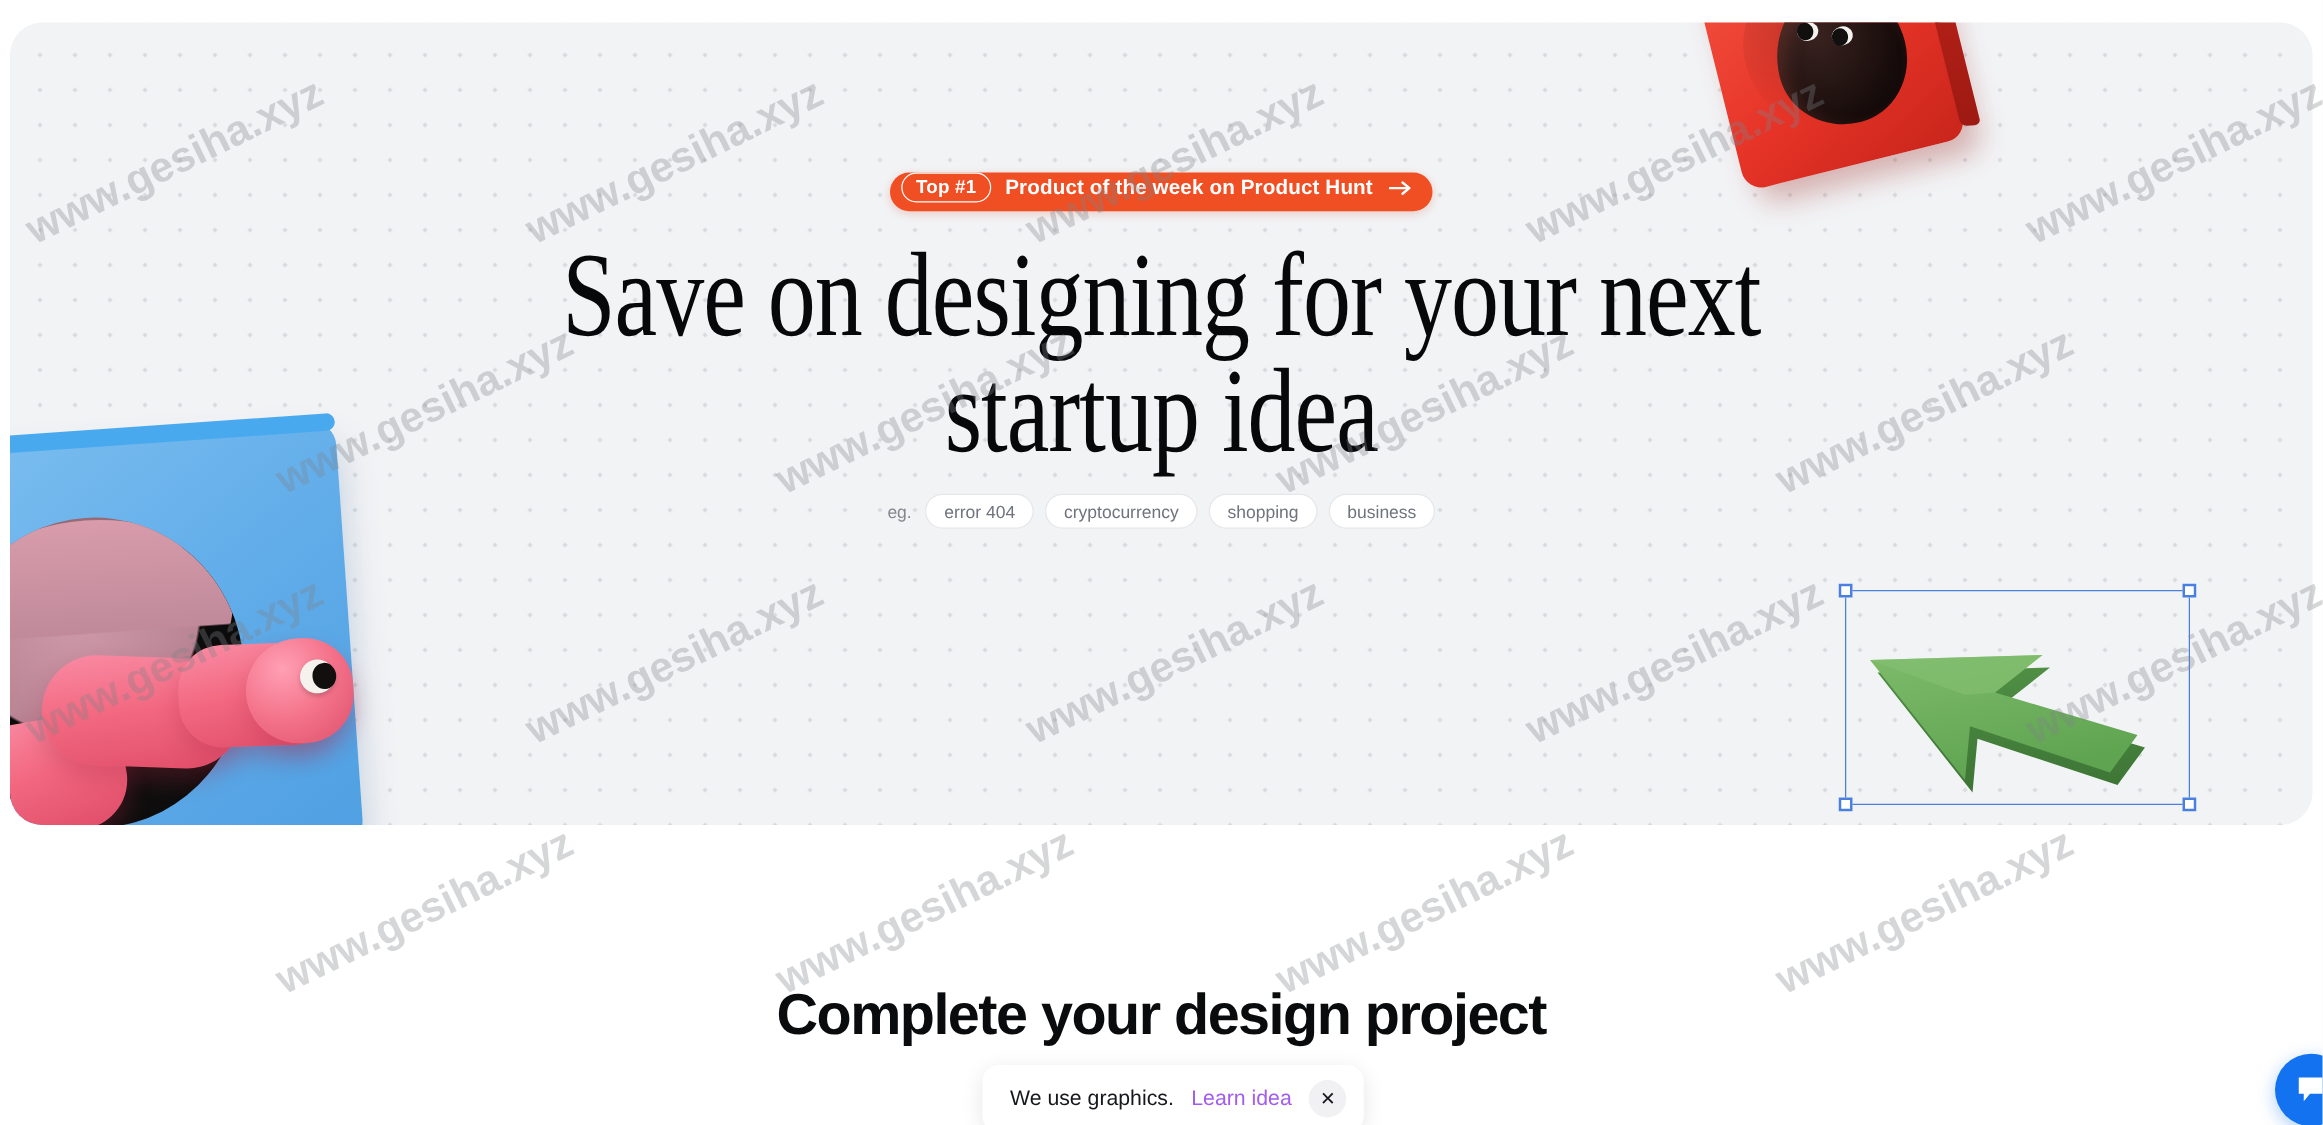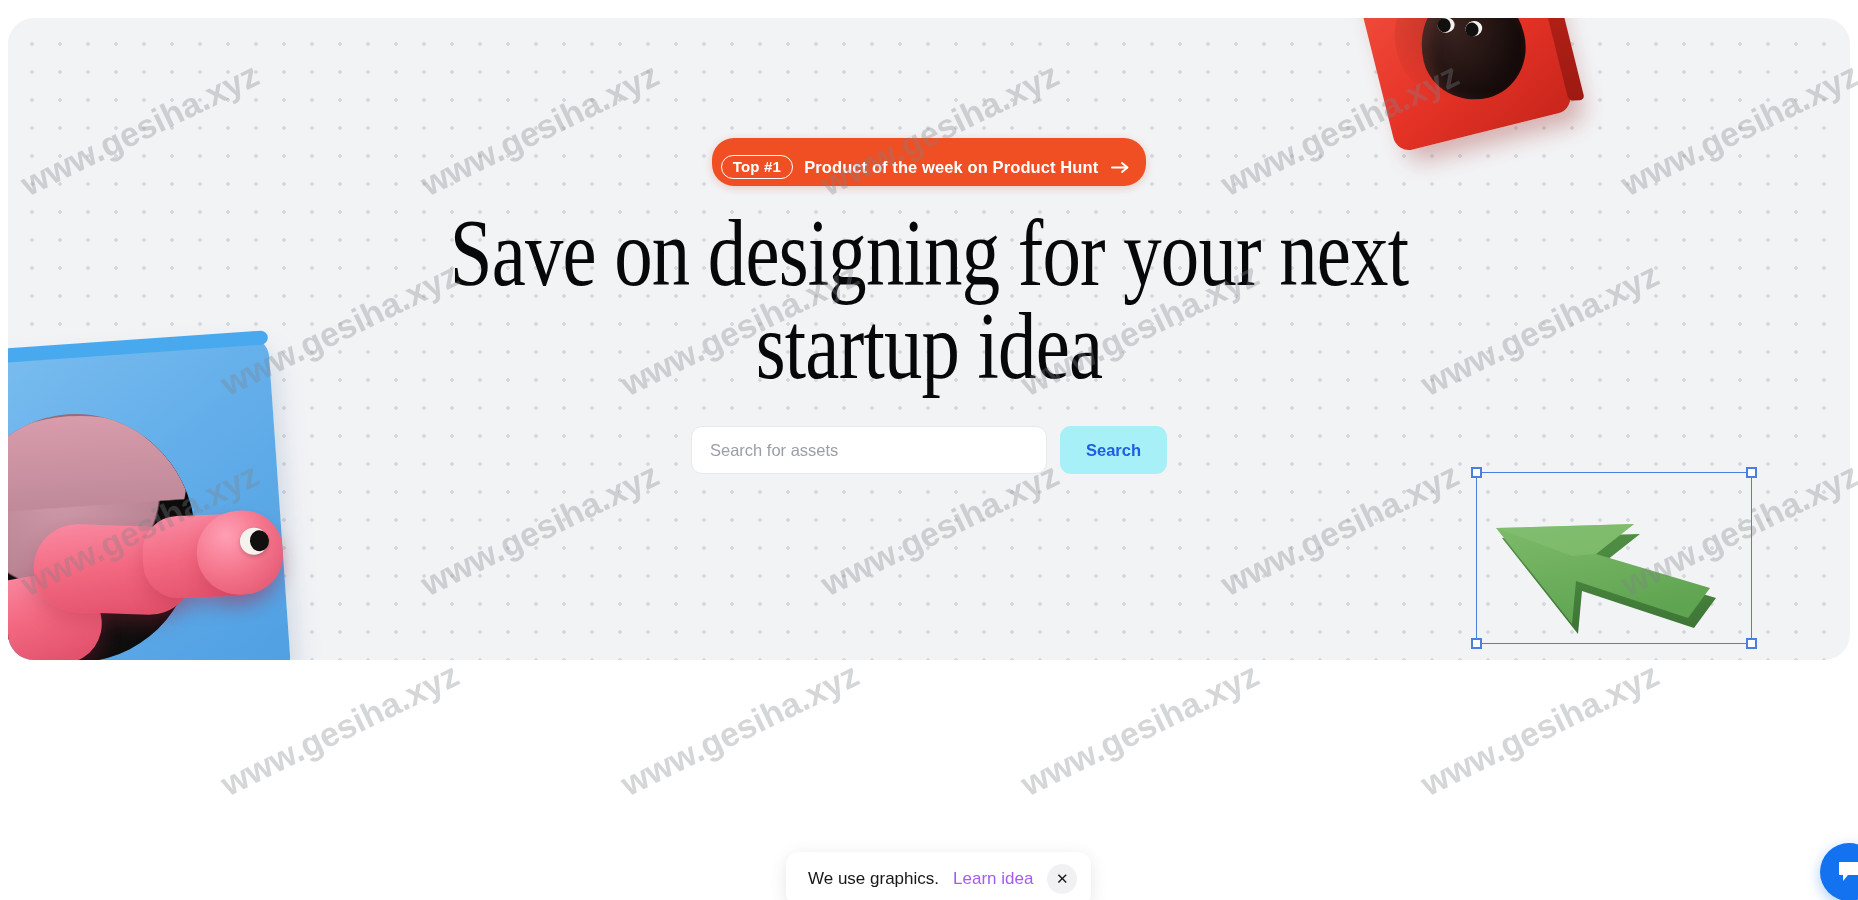--- a/index.html
+++ b/index.html
@@ -136,21 +136,21 @@
 
   
   .hero-content {
     position: absolute; left: 0; right: 0; top: 0;
     display: flex; flex-direction: column; align-items: center;
   }
   .ph-badge {
     margin-top: 120px;
     display: inline-flex; align-items: center; gap: 11px;
     background: #f04e23; color: #ffffff;
-    border-radius: 22px; padding: 17px 16px 7px 9px;
+    border-radius: 22px; padding: 0 16px 7px 9px;
     box-shadow: 0 2px 8px rgba(200,60,20,.22);
   }
   .ph-rank {
     display: inline-block;
     border: 1.6px solid #ffffff; border-radius: 14px;
     padding: 2px 11px; font-size: 15px; font-weight: 700;
     letter-spacing: .2px; line-height: 18px;
   }
   .ph-text { font-size: 16.5px; font-weight: 700; letter-spacing: .1px; }
   .ph-arrow { display: inline-flex; align-items: center; margin-left: 2px; }
@@ -316,29 +316,33 @@
         <span class="ph-arrow">
           <svg width="19" height="13" viewBox="0 0 19 13">
             <path d="M1 6.5 H16 M11 2 L16.5 6.5 L11 11" stroke="#ffffff" stroke-width="1.9" fill="none" stroke-linecap="round" stroke-linejoin="round"></path>
           </svg>
         </span>
       </div>
 
       <h1 class="hero-title">Save on designing for your next startup idea</h1>
 
 
-      <div class="search-row">
-        <input class="search-input" type="text" placeholder="Search for assets" style="">
-        <button class="search-btn">Search</button>
+
+      <div class="tags-row">
+        <span class="tags-label">eg.</span>
+        <span class="tag">error 404</span>
+        <span class="tag">cryptocurrency</span>
+        <span class="tag">shopping</span>
+        <span class="tag">business</span>
       </div>
 
-
     </div>
   </div>
 
+  <h2 class="section-title">Complete your design project</h2>
 
   <div class="cookie">
     <span class="cookie-text">We use graphics.</span>
     <span class="cookie-link">Learn idea</span>
     <button class="cookie-close">✕</button>
   </div>
 
   <div class="chat-widget">
     <svg width="26" height="24" viewBox="0 0 26 24">
       <path d="M3 2 H23 V15 H12 L7 21 V15 H3 Z" fill="#ffffff"></path>

